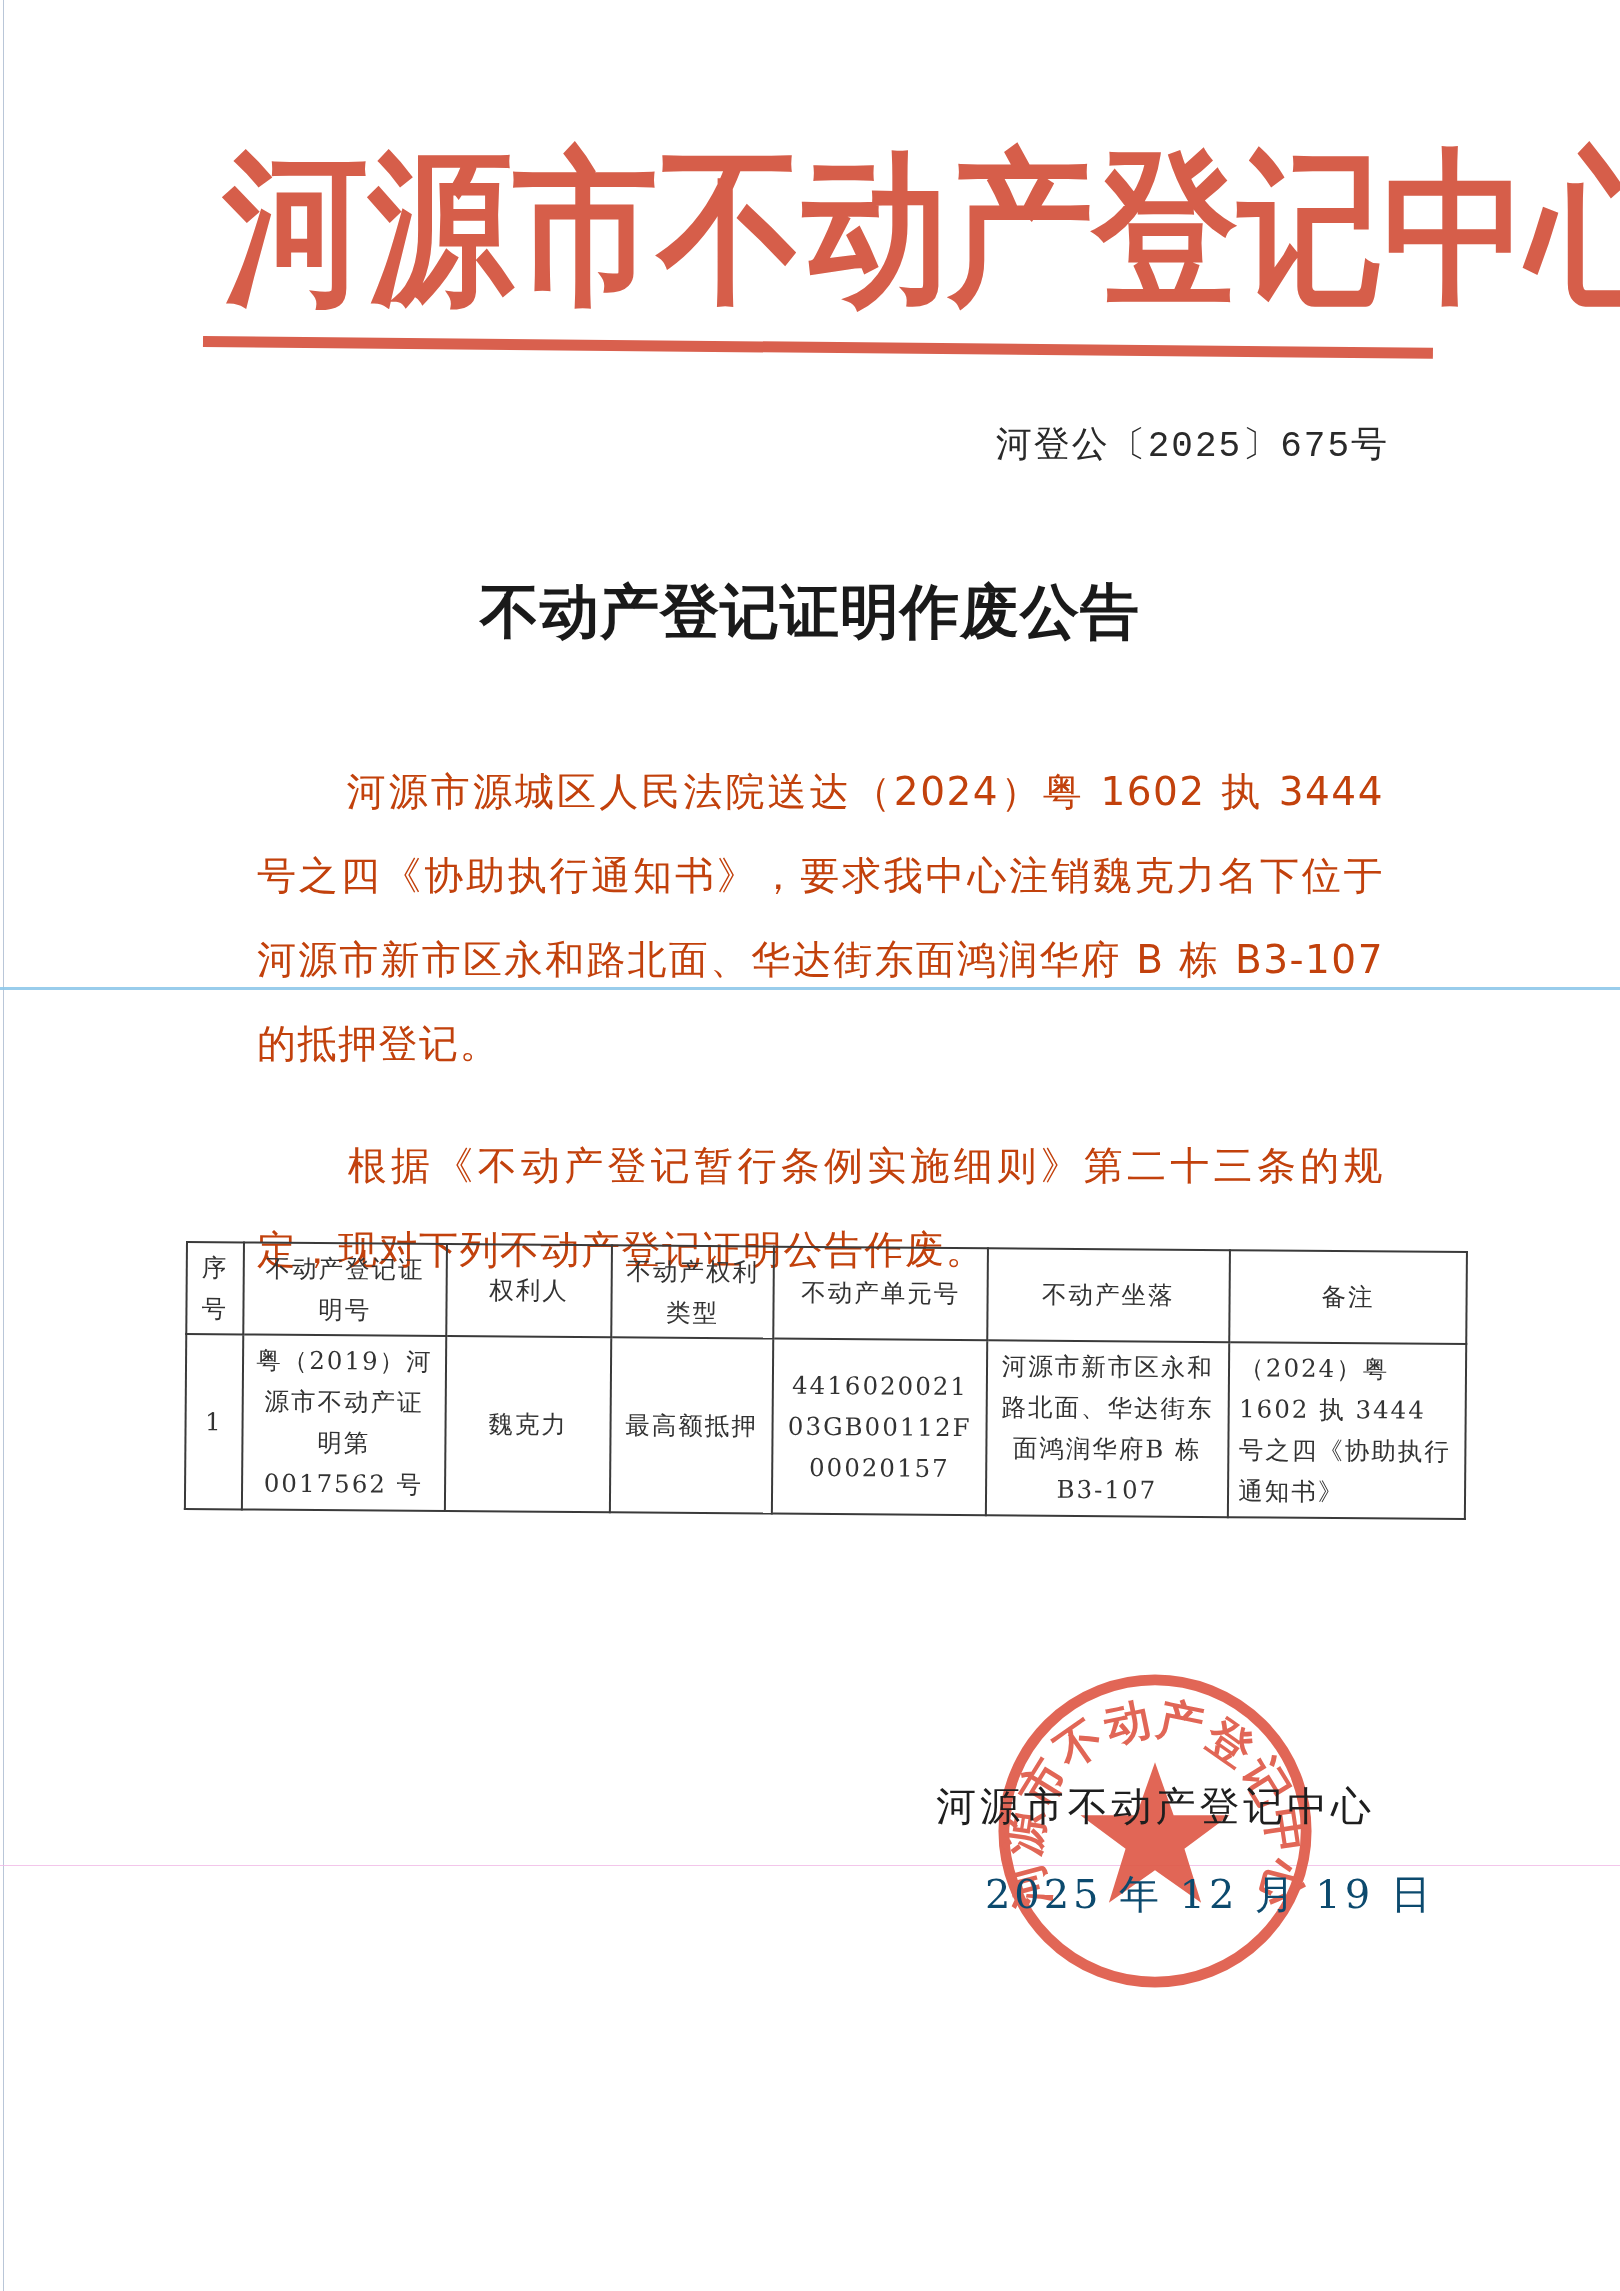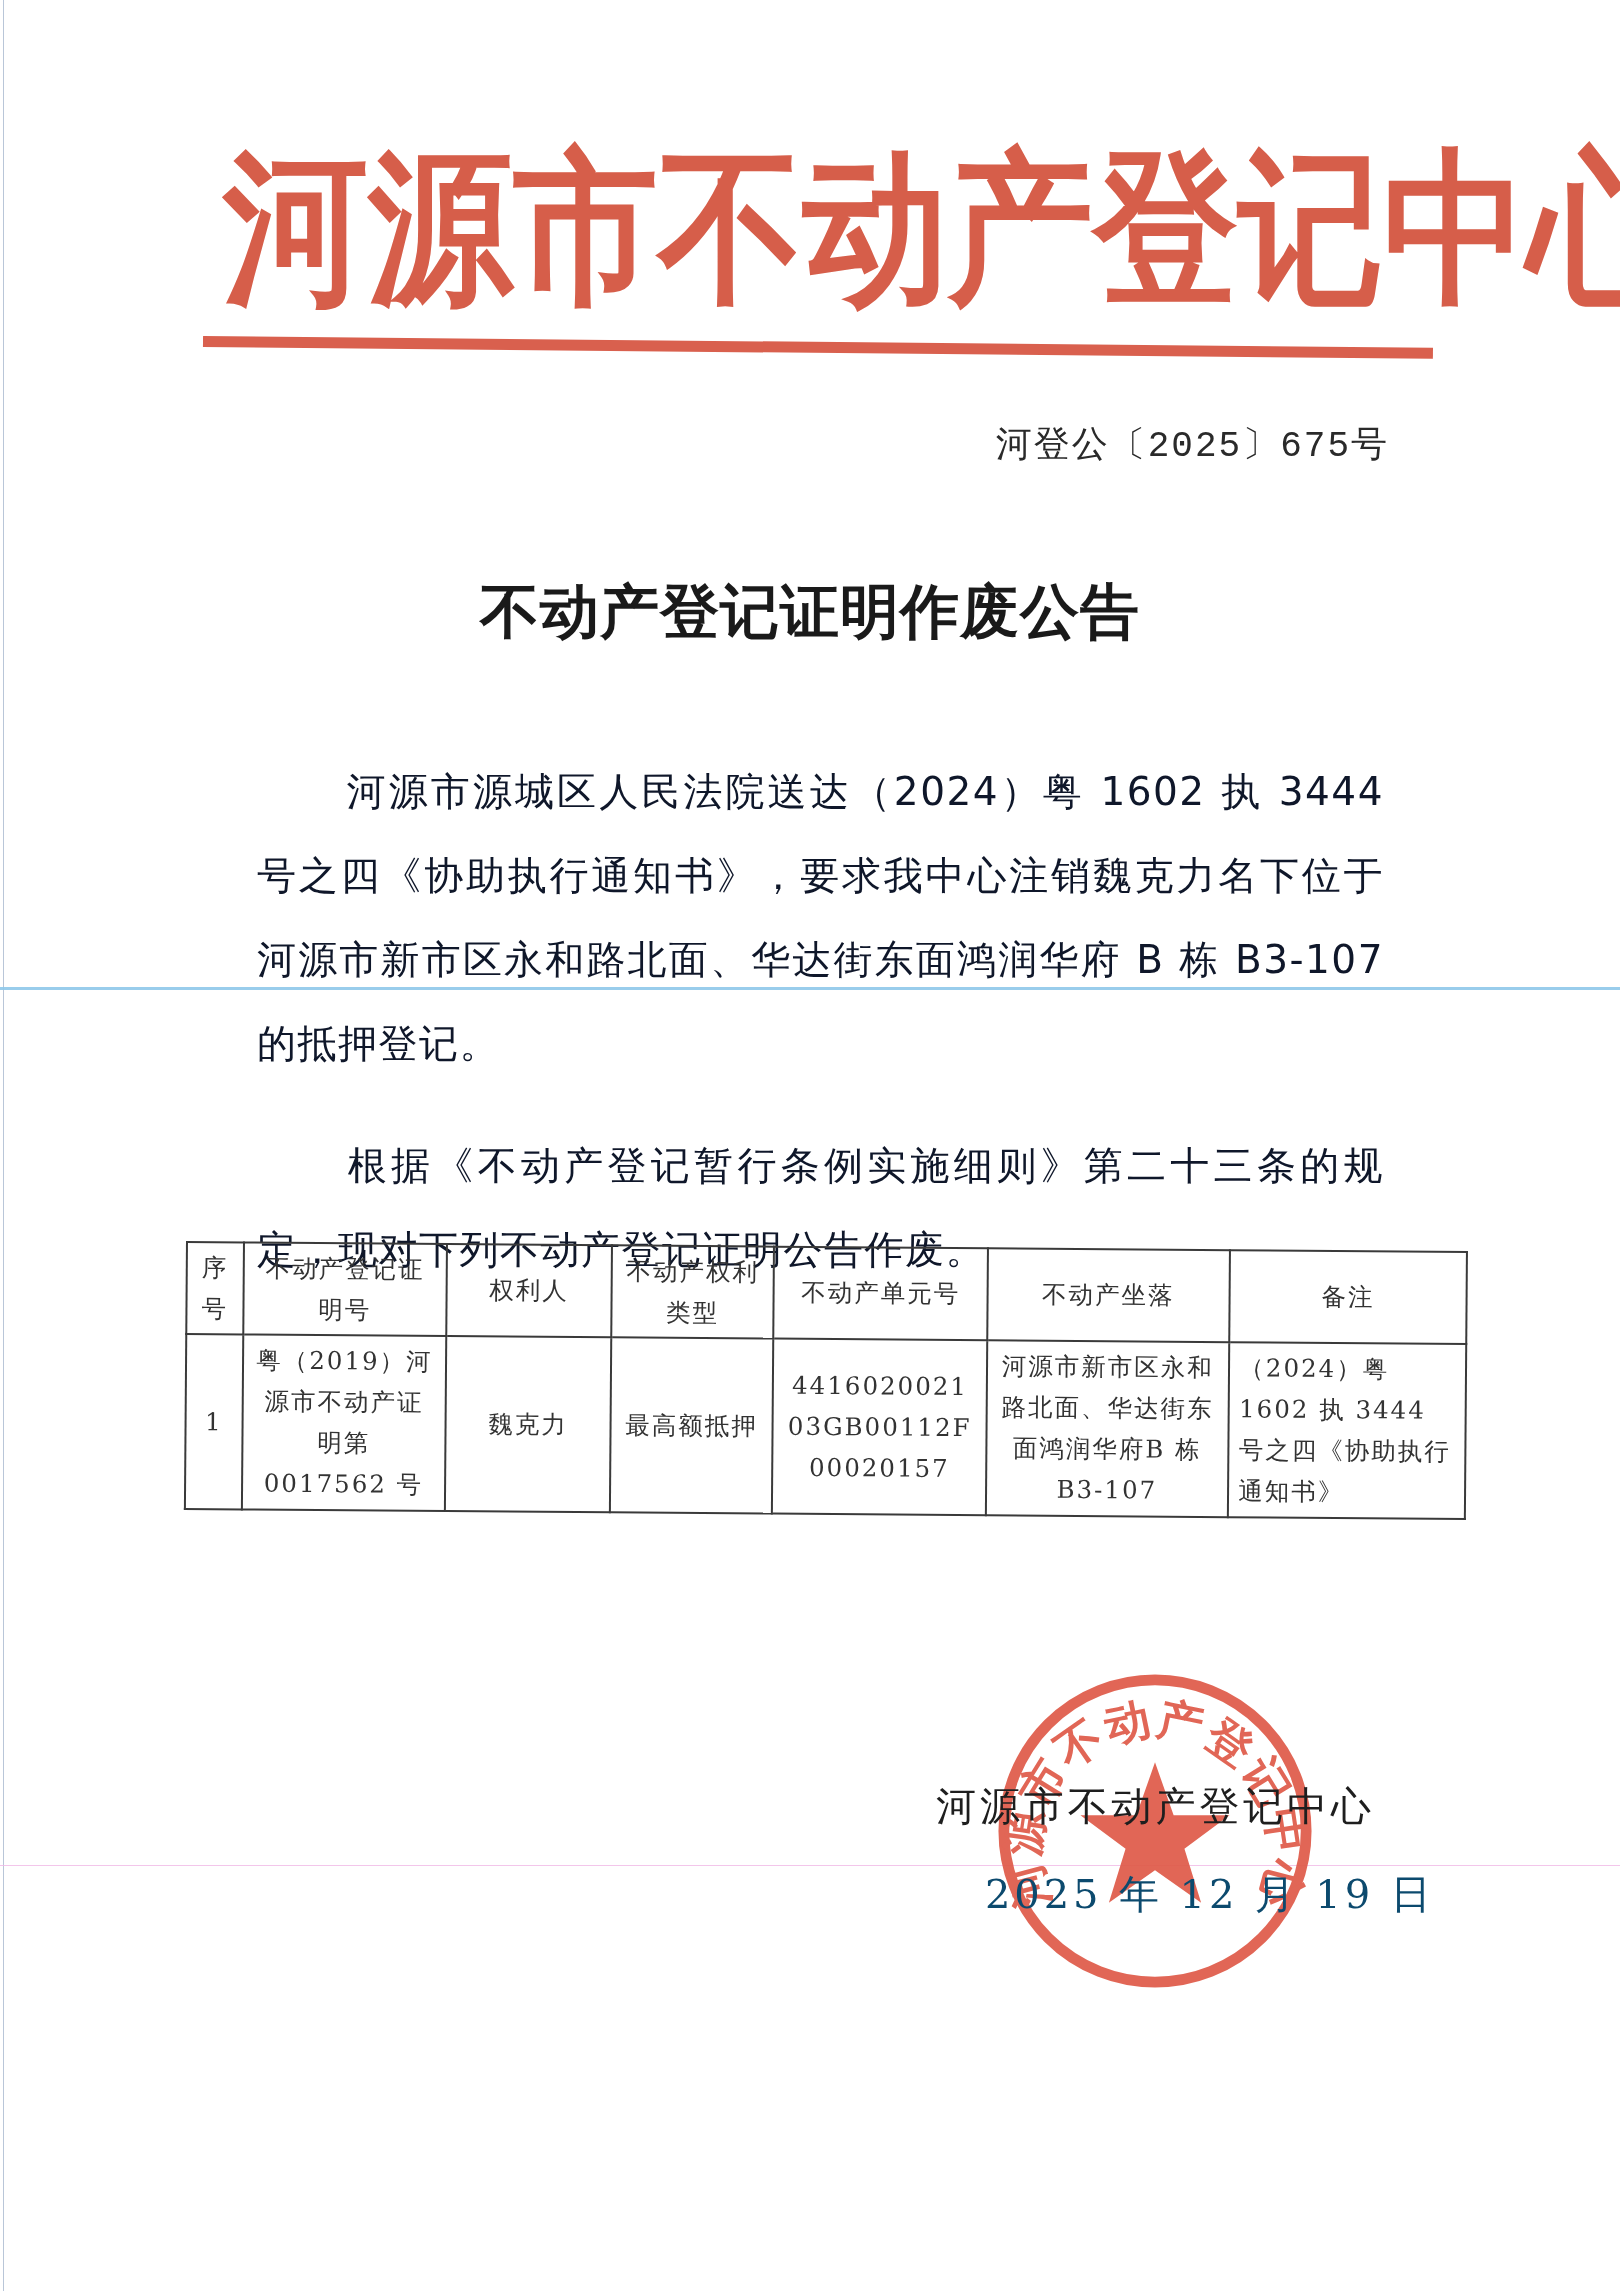--- a/index.html
+++ b/index.html
@@ -39,21 +39,21 @@
     font-size: 36px; letter-spacing: 2px; color: #2a2a2a;
     font-family: Liberation Mono, monospace;
   }
   .doc-title {
     position: absolute; left: 0; width: 1620px; top: 573px; text-align: center;
     font-size: 59px; font-weight: bold; color: #1a1a1a; letter-spacing: 1px;
     font-family: "DejaVu Serif", "Liberation Serif", serif;
   }
   .body-text {
     position: absolute; left: 257px; width: 1127px;
-    font-size: 39px; line-height: 84px; color: #0f172a;
+    font-size: 39px; line-height: 84px; color: #c2410c;
     text-align: justify; text-align-last: left;
     font-family: "DejaVu Sans", "Liberation Sans", sans-serif;
     font-weight: normal;
     letter-spacing: 1.5px;
   }
   .para1 { top: 750px; }
   .para2 { top: 1124px; }
   .indent { display: inline-block; width: 88px; }
 
   .table-wrap {

